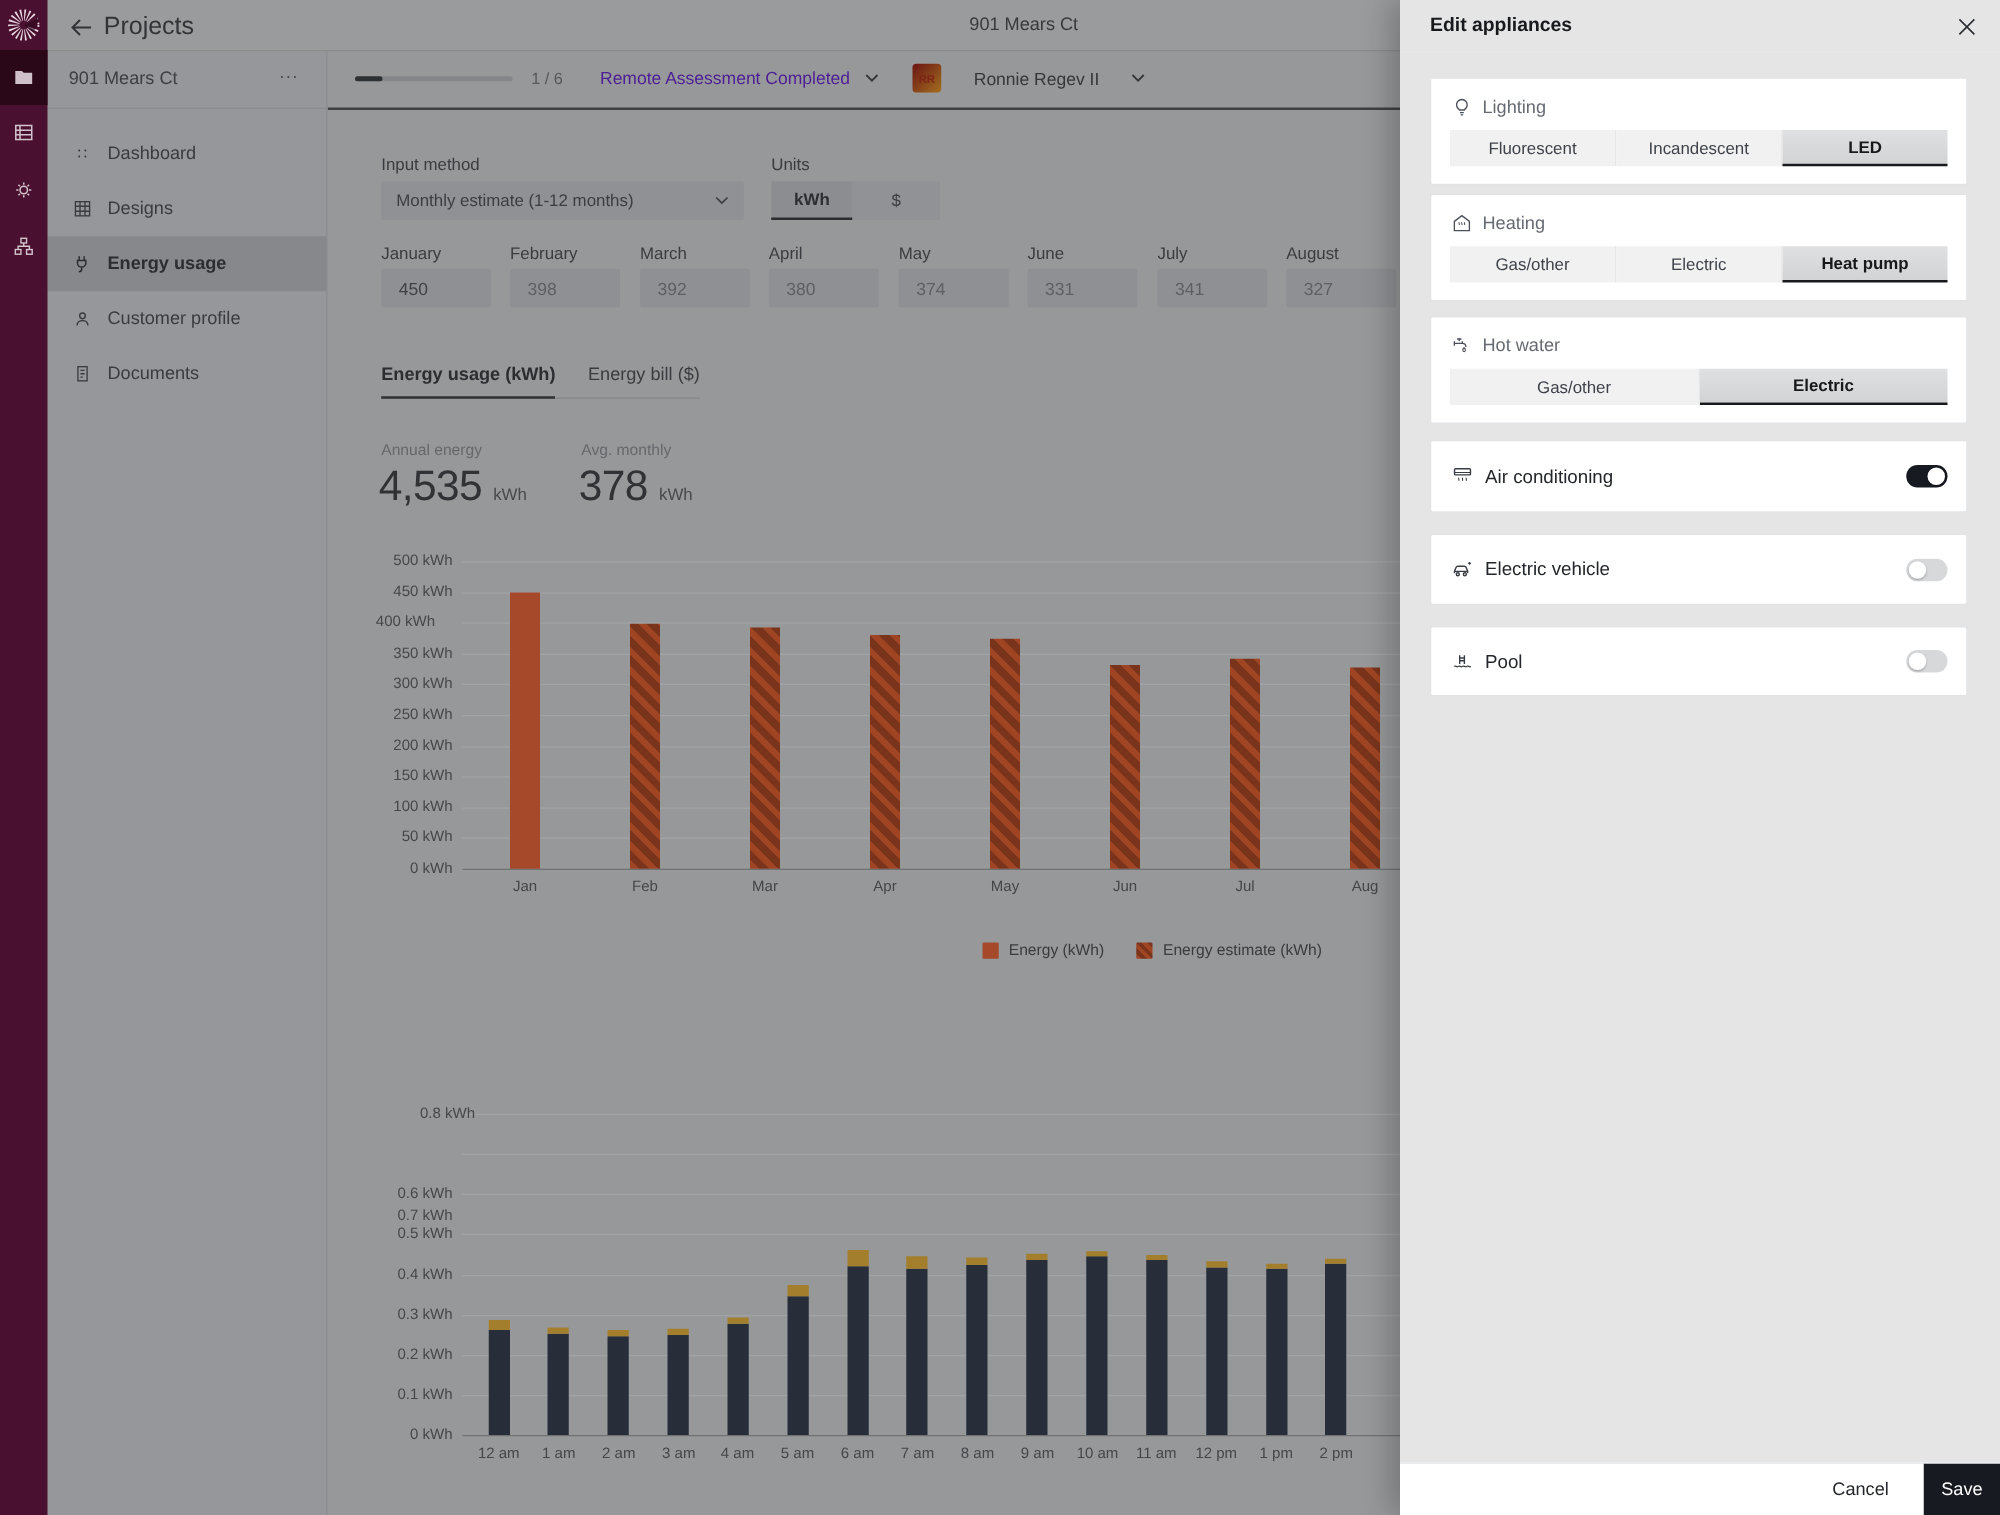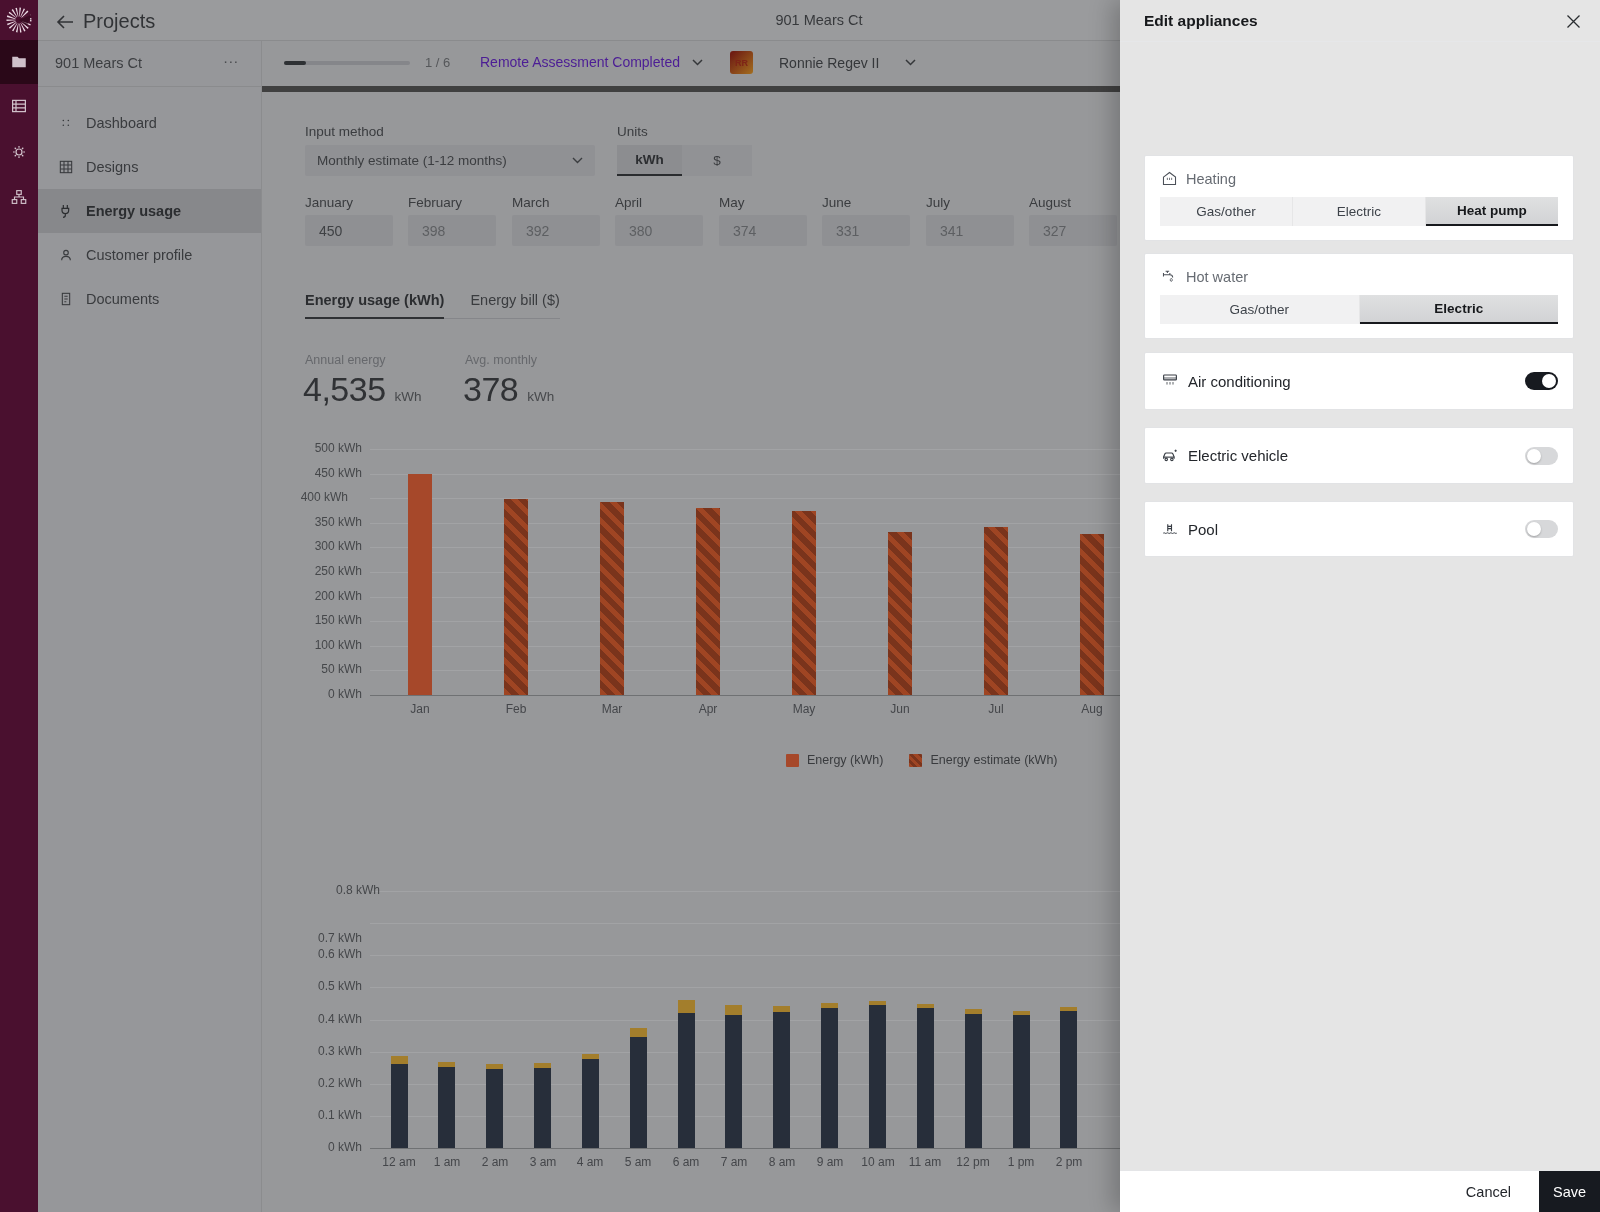--- a/index.html
+++ b/index.html
@@ -20,21 +20,21 @@
   .sidebar{position:absolute;left:38px;top:41px;width:223px;height:1171px;background:#96979a;border-right:1px solid #8b8c8e;z-index:4;}
   .proj-row{position:absolute;left:0;top:0;width:223px;height:45px;border-bottom:1px solid #8a8b8d;}
   .proj-name{position:absolute;left:17px;top:14px;font-size:14.5px;color:#3c3e41;}
   .proj-dots{position:absolute;right:22px;top:8px;color:#4a4c4f;font-size:15px;letter-spacing:1px;}
   .nav{position:absolute;left:0;top:60px;width:223px;}
   .nav-item{height:44px;display:flex;align-items:center;gap:11px;padding-left:19px;font-size:14.5px;color:#393b3e;}
   .nav-item .nicon{width:18px;height:18px;flex:0 0 18px;display:flex;align-items:center;justify-content:center;}
   .nav-item.active{background:#87888b;font-weight:bold;color:#2b2d30;}
 
   
-  .phead{position:absolute;left:262px;top:41px;width:1338px;height:45px;border-bottom:6px solid #404040;}
+  .phead{position:absolute;left:262px;top:41px;width:1338px;height:45px;border-bottom:2px solid #404040;}
   .prog-track{position:absolute;left:22px;top:20px;width:126px;height:4px;border-radius:2px;background:#85868a;}
   .prog-fill{height:4px;border-radius:2px;background:#2e3134;width:22px;}
   .prog-label{position:absolute;left:163px;top:14px;font-size:13px;color:#55575a;}
   .status{position:absolute;left:218px;top:13px;display:flex;align-items:center;gap:12px;font-size:14px;color:#4c1d95;}
   .assignee{position:absolute;left:468px;top:10px;display:flex;align-items:center;gap:26px;}
   .avatar{width:23px;height:23px;border-radius:3px;background:linear-gradient(135deg,#6f1d13 10%,#a06a1f 95%);display:flex;align-items:center;justify-content:center;font-size:9px;font-weight:bold;color:#7e2417;}
   .assignee-name{font-size:14px;color:#35373a;}
 
   
   .ctl-label{position:absolute;font-size:13.5px;color:#3a3c3f;}
@@ -317,21 +317,21 @@
       <div class="tick" style="left: 282px; top: 1076px; width: 80px;">0.2 kWh</div>
       <div class="gl" style="left: 370px; top: 1052px; width: 1230px;"></div>
       <div class="tick" style="left: 282px; top: 1044px; width: 80px;">0.3 kWh</div>
       <div class="gl" style="left: 370px; top: 1020px; width: 1230px;"></div>
       <div class="tick" style="left: 282px; top: 1012px; width: 80px;">0.4 kWh</div>
       <div class="gl" style="left: 370px; top: 987px; width: 1230px;"></div>
       <div class="tick" style="left: 282px; top: 979px; width: 80px;">0.5 kWh</div>
       <div class="gl" style="left: 370px; top: 955px; width: 1230px;"></div>
       <div class="tick" style="left: 282px; top: 947px; width: 80px;">0.6 kWh</div>
       <div class="gl" style="left: 370px; top: 923px; width: 1230px;"></div>
-      <div class="tick" style="left: 282px; top: 931px; width: 80px;">0.7 kWh</div>
+      <div class="tick" style="left: 282px; top: 965px; width: 80px;">0.7 kWh</div>
       <div class="gl" style="left: 370px; top: 891px; width: 1230px;"></div>
       <div class="tick" style="left: 300px; top: 883px; width: 80px;">0.8 kWh</div>
       <div class="bar" style="left: 391px; top: 1064px; width: 17px; height: 84px; background: rgb(39, 46, 58);"></div>
       <div class="bar" style="left: 391px; top: 1056px; width: 17px; height: 8px; background: rgb(163, 126, 44);"></div>
       <div class="cat" style="left: 369px; top: 1155px;">12 am</div>
       <div class="bar" style="left: 438px; top: 1067px; width: 17px; height: 81px; background: rgb(39, 46, 58);"></div>
       <div class="bar" style="left: 438px; top: 1062px; width: 17px; height: 5px; background: rgb(163, 126, 44);"></div>
       <div class="cat" style="left: 417px; top: 1155px;">1 am</div>
       <div class="bar" style="left: 486px; top: 1069px; width: 17px; height: 79px; background: rgb(39, 46, 58);"></div>
       <div class="bar" style="left: 486px; top: 1064px; width: 17px; height: 5px; background: rgb(163, 126, 44);"></div>
@@ -387,20 +387,36 @@
   <div class="panel">
     <div class="panel-header">
       <div class="panel-title">Edit appliances</div>
       <div class="close-btn">
         <svg width="15" height="15" viewBox="0 0 15 15" fill="none" stroke="#2a2d31" stroke-width="1.3">
             <path d="M1.5 1.5l12 12M13.5 1.5l-12 12"></path>
           </svg>
       </div>
     </div>
 
+    <div class="card card-seg" style="top:62px;">
+      <div class="card-label">
+        <span class="cicon">
+          <svg width="17" height="17" viewBox="0 0 24 24" fill="none" stroke="#4b5058" stroke-width="1.5">
+            <path d="M8.5 14.5a6 6 0 1 1 7 0l-.8 1H9.3z"></path>
+              <path d="M9.8 18.5h4.4M10.6 21h2.8"></path>
+            </svg>
+        </span>
+        <span>Lighting</span>
+      </div>
+      <div class="seg">
+        <div class="seg-btn">Fluorescent</div>
+        <div class="seg-btn">Incandescent</div>
+        <div class="seg-btn sel">LED</div>
+      </div>
+    </div>
 
     <div class="card card-seg" style="top:155px;">
       <div class="card-label">
         <span class="cicon">
           <svg width="17" height="17" viewBox="0 0 24 24" fill="none" stroke="#4b5058" stroke-width="1.5">
             <path d="M3.5 10L12 3.5 20.5 10v10.5h-17z"></path>
             <path d="M9 11c-.7 1.2.7 1.8 0 3M12 11c-.7 1.2.7 1.8 0 3M15 11c-.7 1.2.7 1.8 0 3" stroke-width="1.2"></path>
             </svg>
         </span>
         <span>Heating</span>

